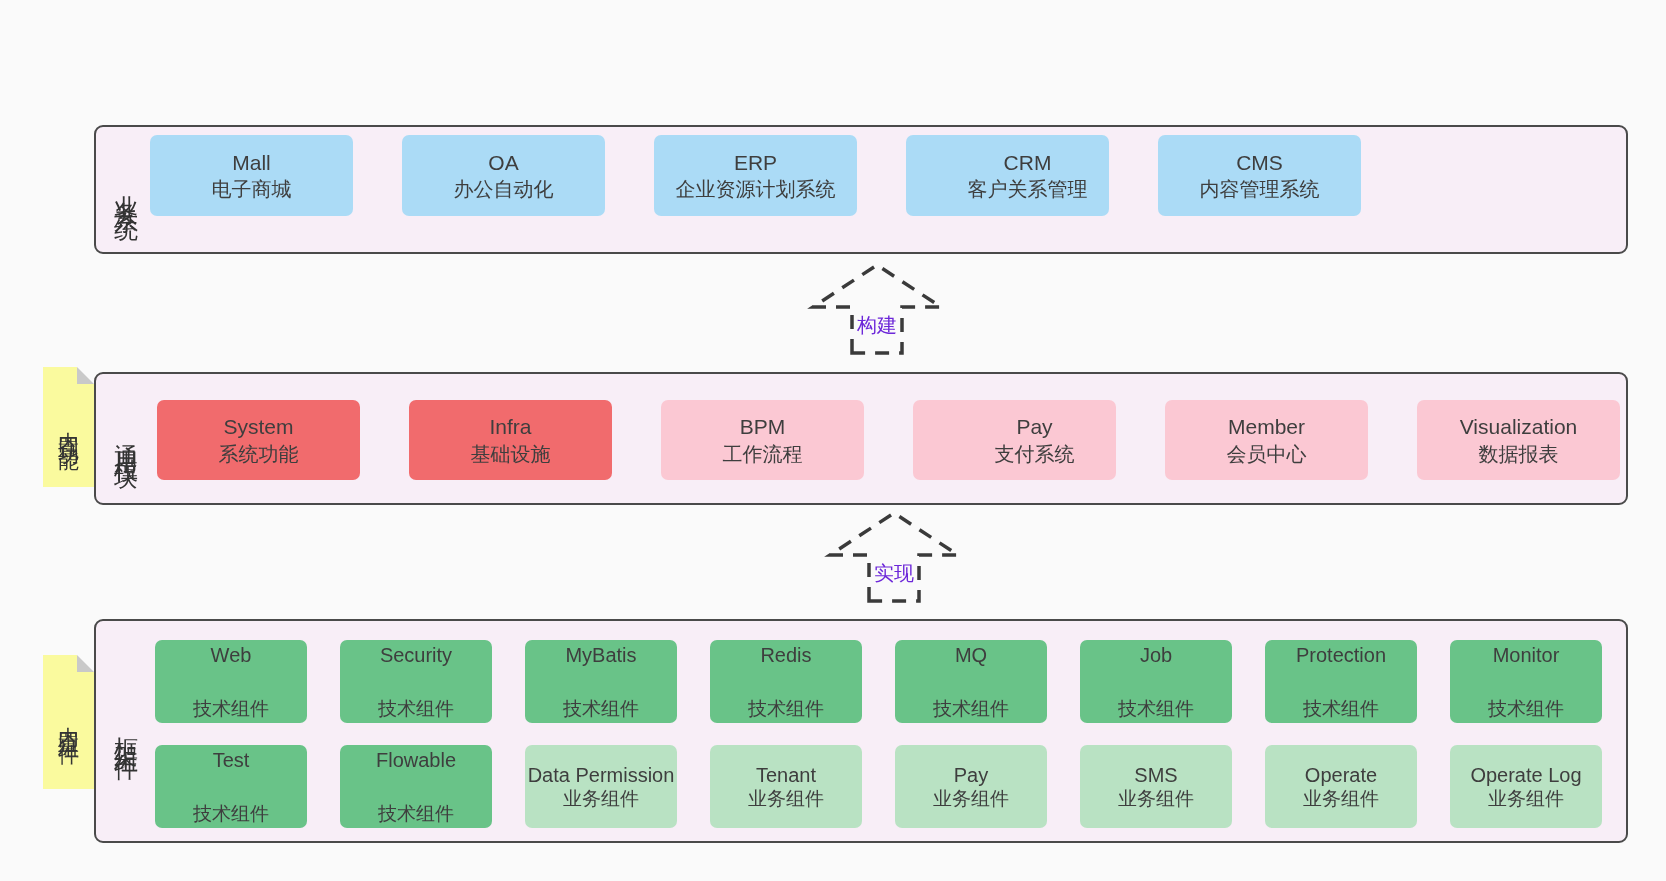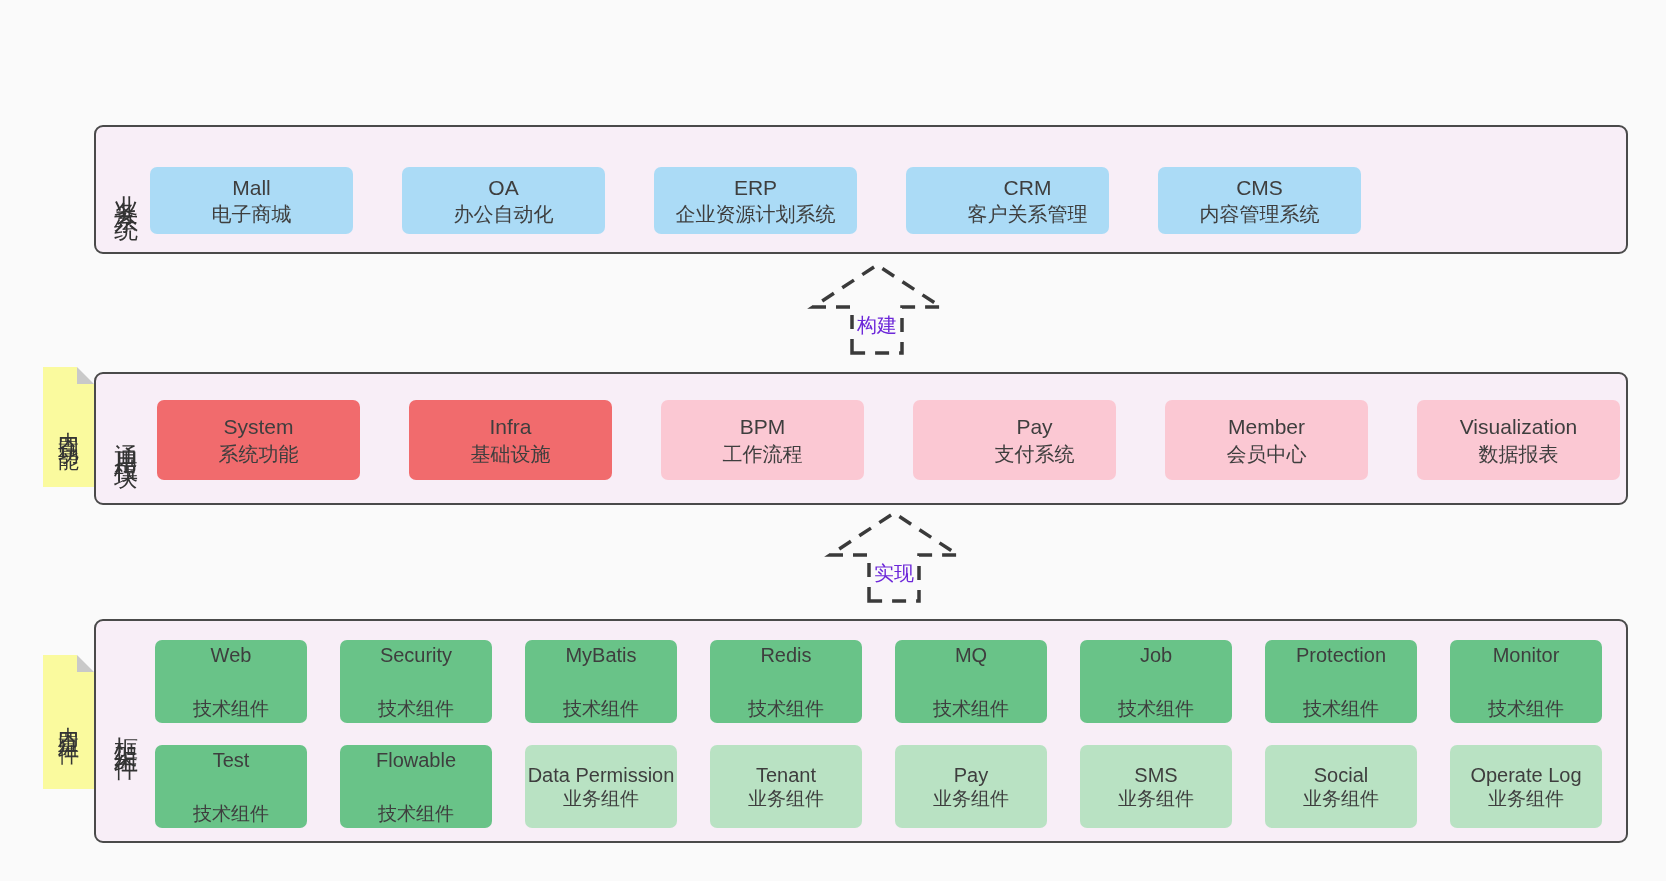--- a/index.html
+++ b/index.html
@@ -29,21 +29,21 @@
     font-size:24px;letter-spacing:7px;color:#333;white-space:nowrap;
   }
 
   .box{
     position:absolute;border-radius:7px;
     display:flex;flex-direction:column;align-items:center;justify-content:center;
     text-align:center;line-height:1.3;
   }
   .box .t{font-size:21px;}
   .box .s{font-size:20px;}
-  .box-wide{width:203px;height:67px;top:40px;}
+  .box-wide{width:203px;height:81px;top:8px;}
   #panel-modules .box-wide{top:26px;height:80px;margin-left:7px;}
   .box-small{width:152px;height:83px;line-height:1.22;}
   .box-small .t{font-size:20px;}
   .box-small .s{font-size:19px;}
   .row1 .box-small{top:19px;}
   .row2 .box-small{top:124px;}
 
   .v-blue{background:var(--blue);}
   .v-red{background:var(--red);}
   .v-pink{background:var(--pink);}
@@ -223,21 +223,21 @@
       </div>
       <div class="box box-small v-light g4">
         <span class="t">Pay</span>
         <span class="s">业务组件</span>
       </div>
       <div class="box box-small v-light g5">
         <span class="t">SMS</span>
         <span class="s">业务组件</span>
       </div>
       <div class="box box-small v-light g6">
-        <span class="t">Social</span>
+        <span class="t">Operate</span>
         <span class="s">业务组件</span>
       </div>
       <div class="box box-small v-light g7">
         <span class="t">Operate Log</span>
         <span class="s">业务组件</span>
       </div>
     </div>
   </div>
 
 </div>

